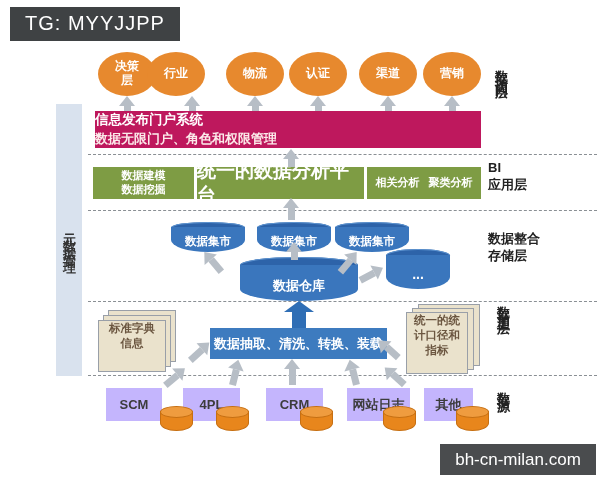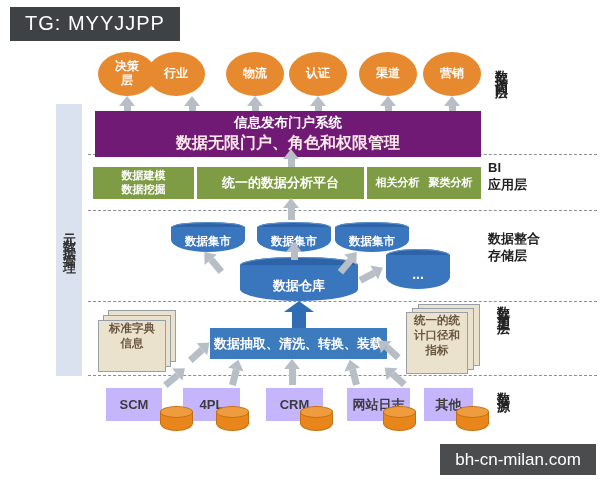--- a/index.html
+++ b/index.html
@@ -24,31 +24,31 @@
 
   
   .rlabel { position:absolute; font-size:13px; font-weight:bold; color:#222; line-height:1.3; }
   .rlabel.vert { writing-mode:vertical-rl; text-orientation:upright; letter-spacing:4px; }
 
   
   .ell { position:absolute; width:58px; height:44px; border-radius:50%; background:#e7892e;
          display:flex; align-items:center; justify-content:center; }
   .ell span { color:#fff; font-weight:bold; font-size:12px; line-height:1.15;
          text-align:center; display:inline-block; max-width:2.1em; }
-  .portal { position:absolute; left:95px; top:111px; width:386px; height:46px; background:#701a75;
-         display:flex; flex-direction:column; align-items:center; justify-content:center; }
+  .portal { position:absolute; left:95px; top:111px; width:386px; height:37px; background:#be185d;
+         display:flex; flex-direction:column; align-items:flex-start; justify-content:center; }
   .portal .t1 { color:#fff; font-weight:bold; font-size:13.5px; }
-  .portal .t2 { color:#fceaea; font-weight:bold; font-size:16px; margin-top:1px; }
+  .portal .t2 { color:#fceaea; font-weight:bold; font-size:13px; margin-top:1px; }
 
   
   .gbox { position:absolute; top:167px; height:32px; background:#7e9c44; color:#fff;
          font-weight:bold; display:flex; flex-direction:column; align-items:center;
          justify-content:center; line-height:1.25; }
   .gbox .ln { font-size:11px; word-spacing:6px; }
-  .gbox.mid { font-size:13px; }
+  .gbox.mid { font-size:19px; }
 
   
   .gar { position:absolute; width:16px; transform-origin:50% 100%; }
   .gar::before { content:""; display:block; width:0; height:0; margin:0 auto;
          border-left:8px solid transparent; border-right:8px solid transparent;
          border-bottom:10px solid #b7bec6; }
   .gar::after { content:""; display:block; width:7px; margin:0 auto; background:#b7bec6;
          height:var(--sh,10px); }
 
   

